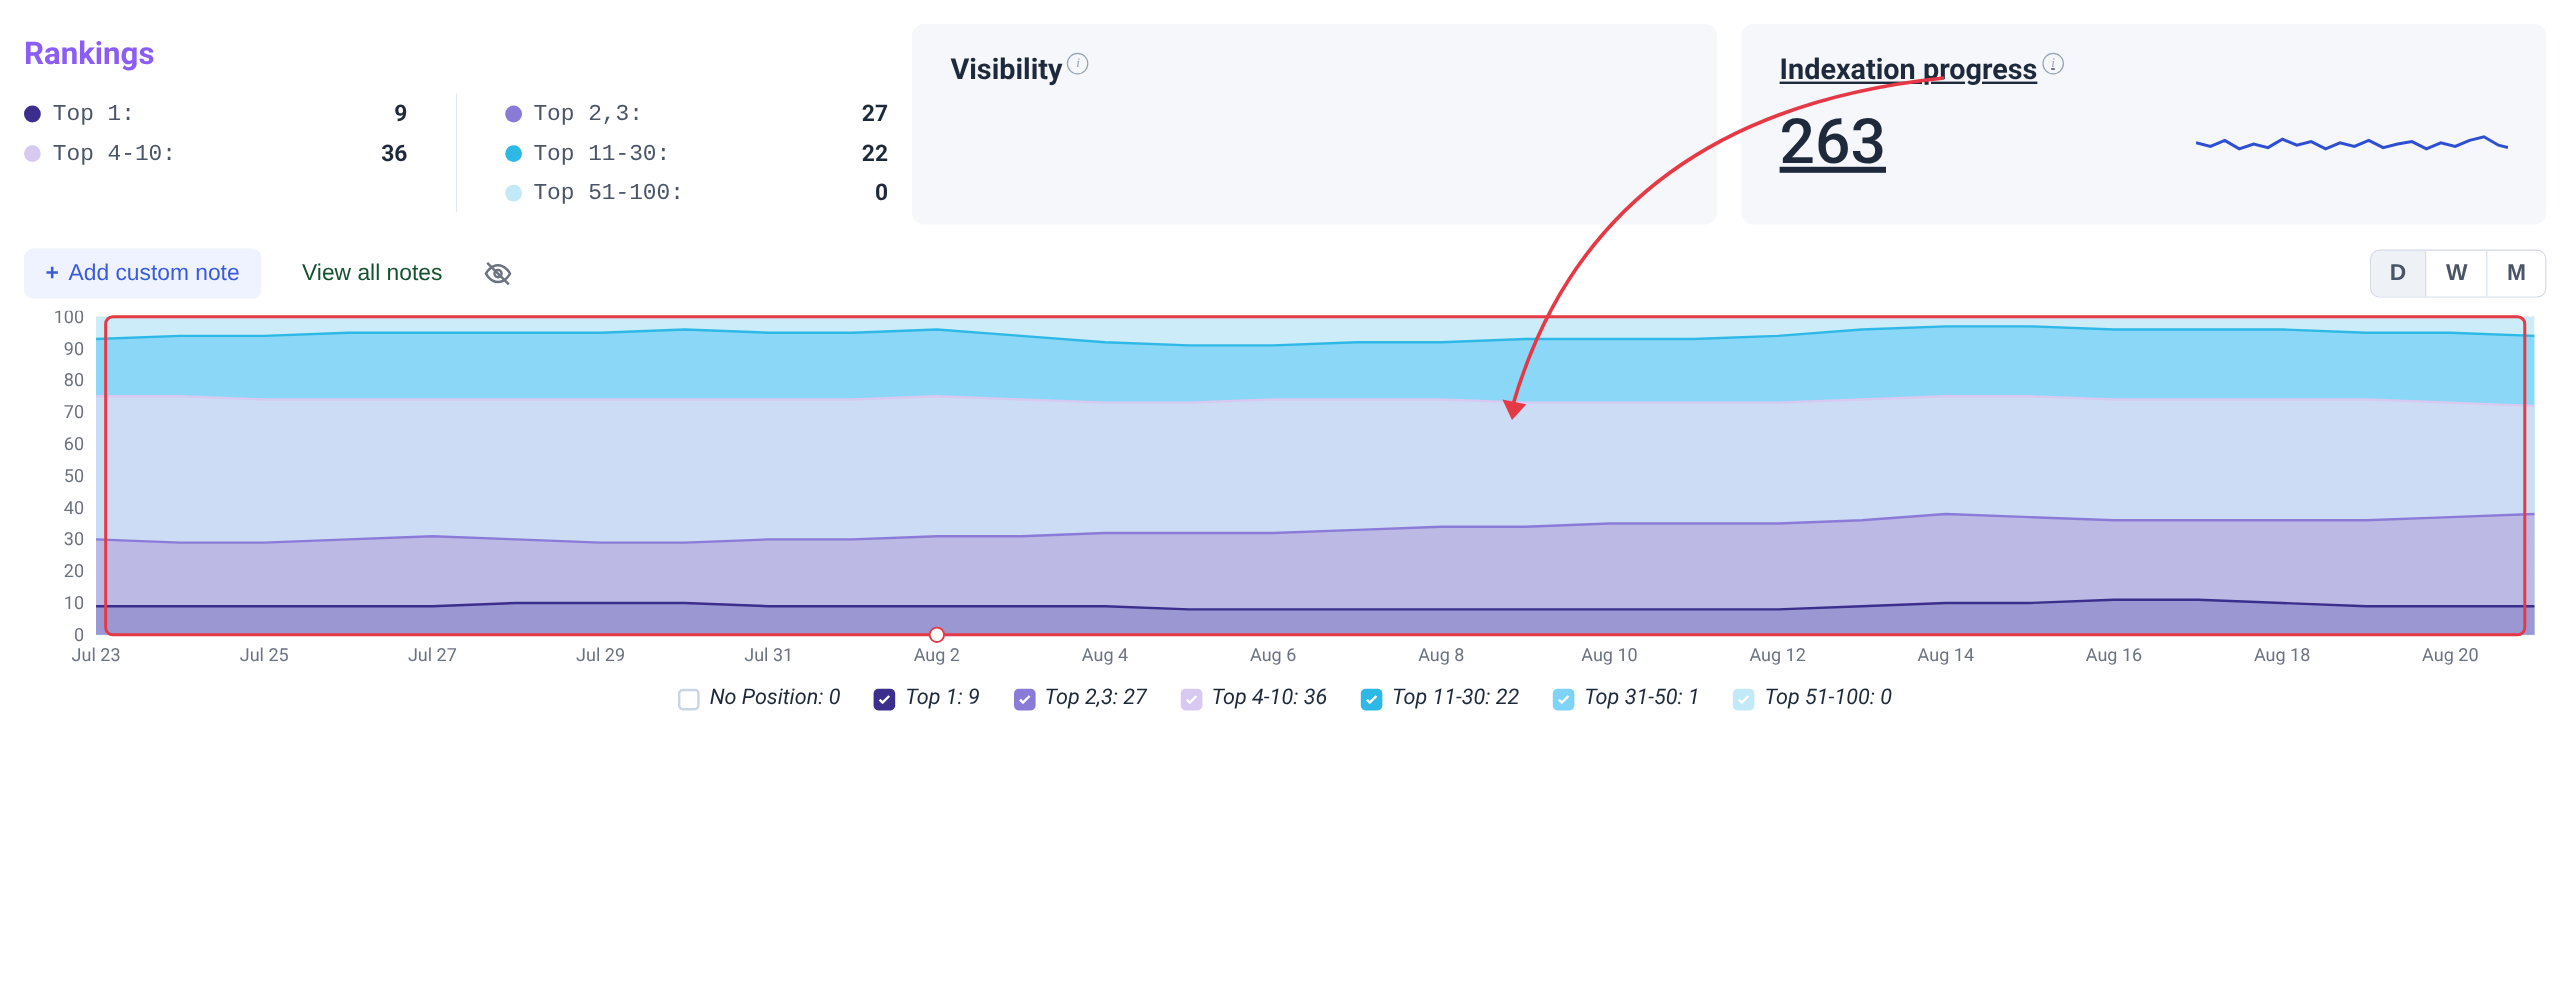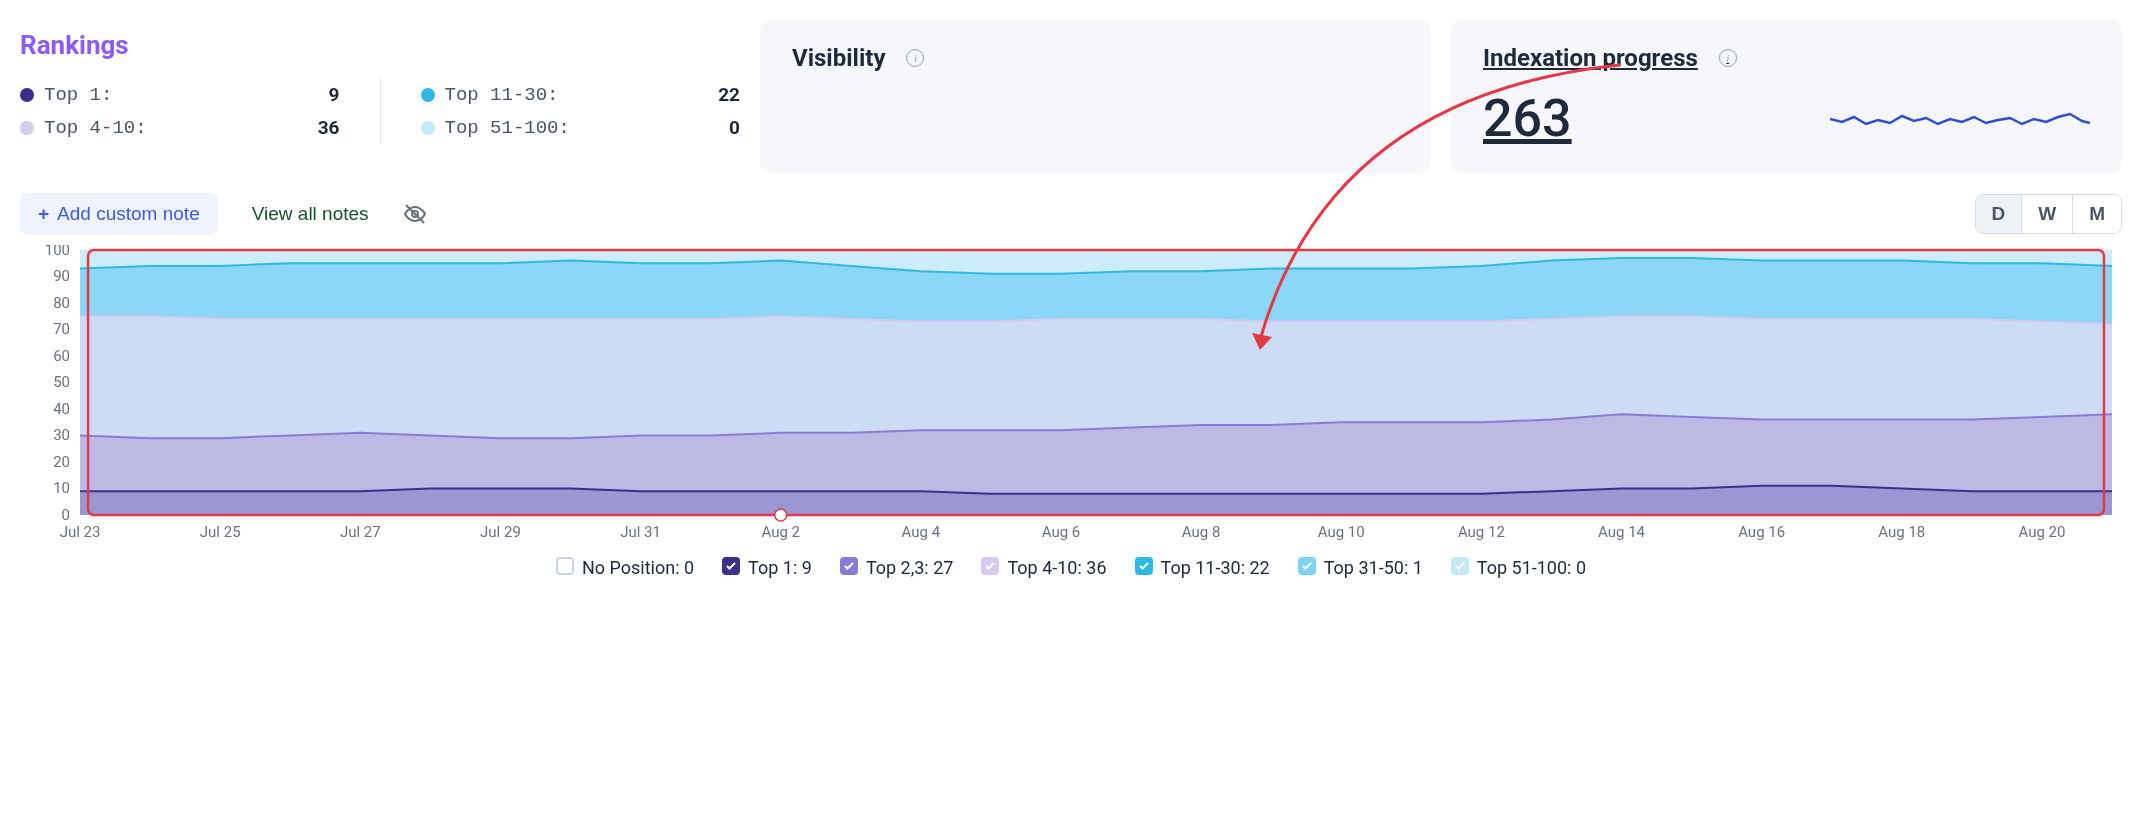--- a/index.html
+++ b/index.html
@@ -8,21 +8,21 @@
 .rankings-panel { width: 720px; padding: 10px 0; }
 .rankings-title { font-size: 26px; font-weight: 700; color: #8b5cf6; margin-bottom: 18px; }
 .rankings-grid { display: flex; gap: 40px; }
 .rankings-col { flex: 1; }
 .rank-item { display: flex; align-items: center; justify-content: space-between; padding: 5px 0; font-size: 19px; color: #4a5568; }
 .rank-label-group { display: flex; align-items: center; gap: 10px; font-family: Liberation Mono, monospace; }
 .dot { width: 14px; height: 14px; border-radius: 50%; }
 .rank-value { font-weight: 700; color: #1e2a3b; }
 .divider { width: 1px; background: #e2e8f0; }
 .metric-card { flex: 1; background: #f5f7fa; border-radius: 10px; padding: 24px 32px; display: flex; flex-direction: column; }
-.metric-header { display: flex; align-items: center; gap: 21px; margin-bottom: 16px; }
+.metric-header { display: flex; gap: 4px; margin-bottom: 16px; }
 .metric-title { font-size: 24px; font-weight: 700; color: #1e2a3b; }
 .info-icon { width: 18px; height: 18px; border: 1.5px solid #94a3b8; border-radius: 50%; display: inline-flex; align-items: center; justify-content: center; font-size: 11px; color: #94a3b8; font-style: italic; font-family: serif; }
 .metric-body { display: flex; align-items: center; justify-content: space-between; }
 .metric-value { font-size: 52px; font-weight: 500; color: #1e2a3b; }
 .sparkline { width: 260px; height: 40px; }
 .controls-row { display: flex; align-items: center; justify-content: space-between; margin-bottom: 10px; }
 .controls-left { display: flex; align-items: center; gap: 16px; }
 .btn { padding: 10px 18px; border-radius: 8px; font-size: 19px; border: none; cursor: pointer; display: inline-flex; align-items: center; gap: 8px; }
 .btn-primary { background: #eef3ff; color: #3b5bdb; font-weight: 500; }
 .btn-ghost { background: transparent; color: #14532d; }
@@ -32,21 +32,21 @@
 .period-btn:last-child { border-right: none; }
 .period-btn.active { background: #eef1f6; }
 .chart-wrap { position: relative; }
 .chart-svg { width: 100%; height: 300px; display: block; }
 .axis-label { font-size: 15px; fill: #6b7280; }
 .grid-line { stroke: #e8ecf2; stroke-width: 1; stroke-dasharray: 2 2; }
 .highlight-box { fill: none; stroke: #e63946; stroke-width: 2.5; }
 .arrow-path { fill: none; stroke: #e63946; stroke-width: 3; }
 .arrow-head { fill: #e63946; }
 .legend-row { display: flex; align-items: center; justify-content: center; gap: 28px; margin-top: 12px; flex-wrap: wrap; }
-.legend-item { display: flex; align-items: flex-start; gap: 8px; font-size: 18px; color: #1e2a3b; cursor: pointer; }
+.legend-item { display: flex; align-items: flex-end; gap: 8px; font-size: 18px; color: #1e2a3b; cursor: pointer; font-style: italic; }
 .legend-check { width: 18px; height: 18px; border-radius: 4px; display: inline-flex; align-items: center; justify-content: center; }
 .legend-check svg { width: 12px; height: 12px; }
 .legend-check.empty { border: 2px solid #cbd5e1; background: #fff; }
 </style>
 </head>
 <body>
 
 <div class="top-row">
   <div class="rankings-panel">
     <h2 class="rankings-title">Rankings</h2>
@@ -62,20 +62,27 @@
           <div class="rank-item">
       <span class="rank-label-group">
         <span class="dot" style="background:#d8c9f0"></span>
         <span>Top 4-10:</span>
       </span>
       <span class="rank-value">36</span>
           </div>
         </div>
       <div class="divider"></div>
       <div class="rankings-col" id="rank-right">
+          <div class="rank-item">
+      <span class="rank-label-group">
+        <span class="dot" style="background:#8b7bd8"></span>
+        <span>Top 2,3:</span>
+      </span>
+      <span class="rank-value">27</span>
+          </div>
           <div class="rank-item">
       <span class="rank-label-group">
         <span class="dot" style="background:#2eb8e6"></span>
         <span>Top 11-30:</span>
       </span>
       <span class="rank-value">22</span>
           </div>
           <div class="rank-item">
       <span class="rank-label-group">
         <span class="dot" style="background:#c2e9f7"></span>

